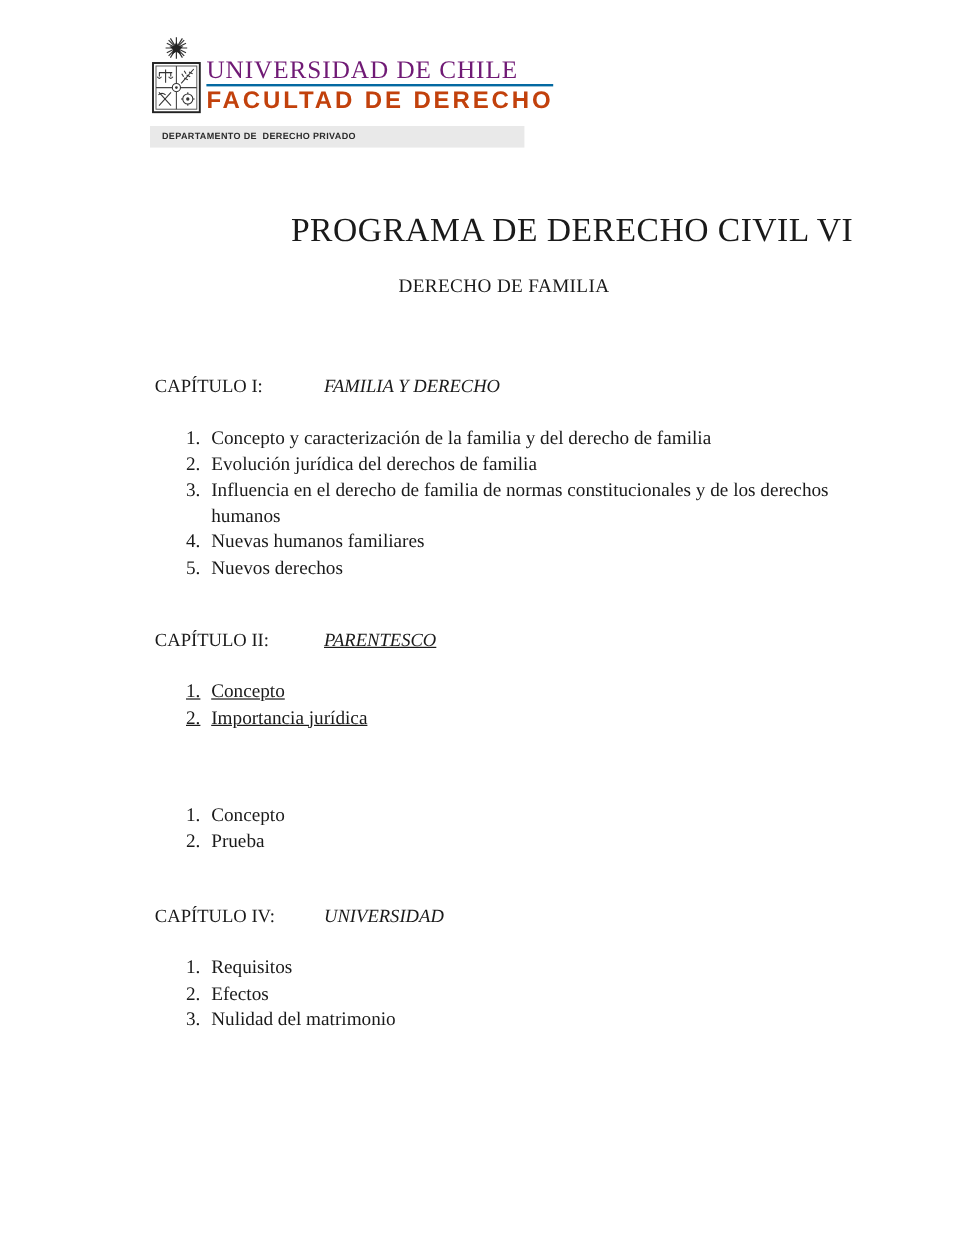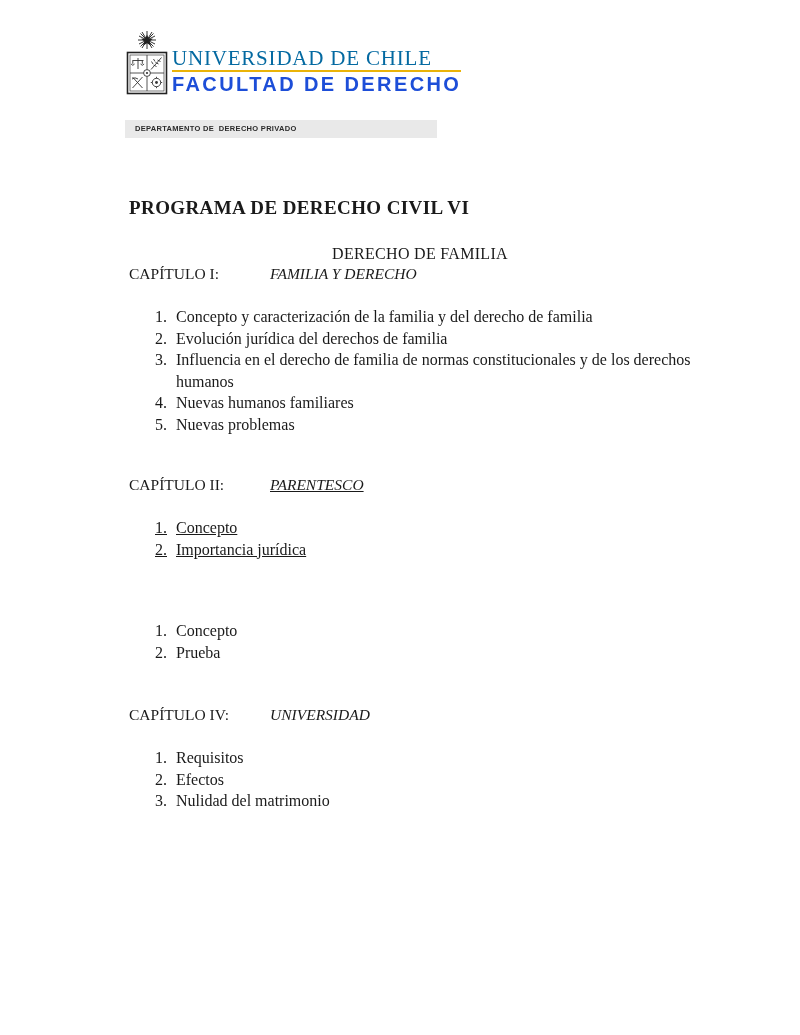--- a/index.html
+++ b/index.html
@@ -37,72 +37,73 @@
   }
   .head-text {
     padding-top: 16px;
     margin-left: 0px;
   }
   .univ-name {
     font-family: "Liberation Serif", "DejaVu Serif", serif;
     font-size: 21px;
     line-height: 24px;
     letter-spacing: 0.8px;
-    color: #0369a1;
-    border-bottom: 2px solid #eab308;
+    color: #701a75;
+    border-bottom: 2px solid #0369a1;
     padding-bottom: 0px;
     white-space: nowrap;
   }
   .fac-name {
     font-family: "Liberation Sans", sans-serif;
     font-weight: bold;
     font-size: 20px;
     line-height: 24px;
     letter-spacing: 2.4px;
-    color: #1d4ed8;
+    color: #c2410c;
     white-space: nowrap;
   }
   .dept-bar {
     margin-left: 3px;
-    margin-top: 20px;
+    margin-top: 4px;
     width: 302px;
     height: 18px;
     background: #e9e9e9;
     font-family: "Liberation Sans", sans-serif;
     font-weight: bold;
     font-size: 7.5px;
     letter-spacing: 0.3px;
     line-height: 18px;
     padding-left: 10px;
     color: #2a2a2a;
     white-space: pre;
   }
 
   
   .content {
     margin-left: 129px;
     width: 582px;
   }
   .doc-title {
     margin-top: 58px;
-    text-align: left;
-    font-weight: bold;
-    font-size: 19px;
+    text-align: right;
+    font-weight: normal;
+    font-size: 28px;
     line-height: 24px;
     letter-spacing: 0.4px;
   }
   .doc-subtitle {
     margin-top: 24px;
     text-align: center;
     font-weight: normal;
     font-size: 16px;
     line-height: 19px;
     letter-spacing: 0.3px;
   }
   .chapters {
+    margin-top: 64px;
   }
   .chapter-head {
     font-size: 15.5px;
     line-height: 22px;
   }
   .chapter-label {
     display: inline-block;
     width: 141px;
   }
   .chapter-title {
@@ -221,21 +222,21 @@
             <div class="item">
               <span class="num">3.</span>
               <span class="txt">Influencia en el derecho de familia de normas constitucionales y de los derechos humanos</span>
             </div>
             <div class="item">
               <span class="num">4.</span>
               <span class="txt">Nuevas humanos familiares</span>
             </div>
             <div class="item">
               <span class="num">5.</span>
-              <span class="txt">Nuevas problemas</span>
+              <span class="txt">Nuevos derechos</span>
             </div>
           </div>
   </div>
 
   <div class="chapter">
     <div class="chapter-head">
       <span class="chapter-label">CAPÍTULO II:</span><span class="chapter-title">PARENTESCO</span>
     </div>
     <div class="items">
             <div class="item">

